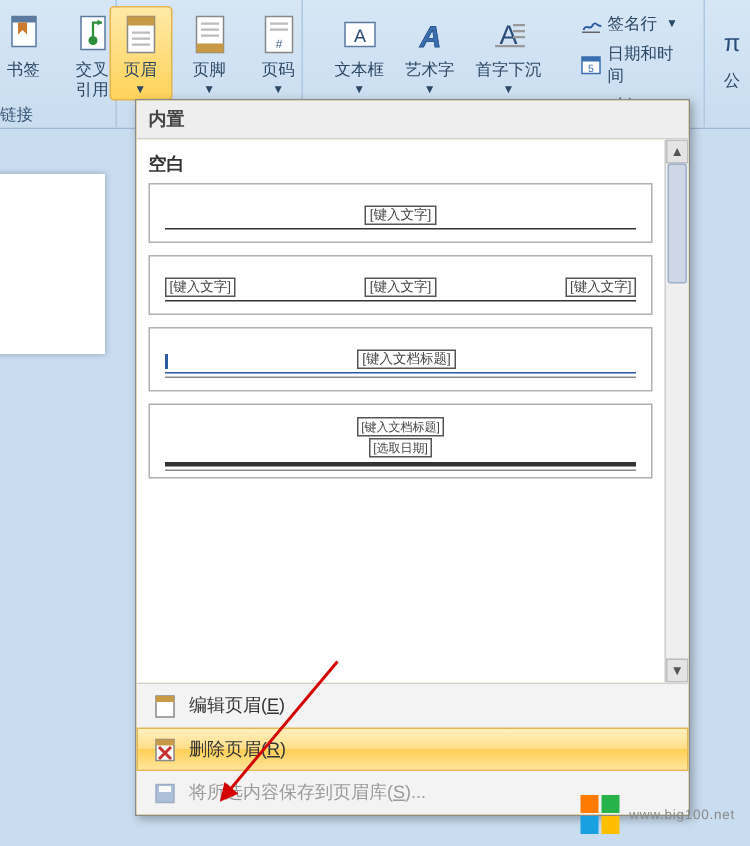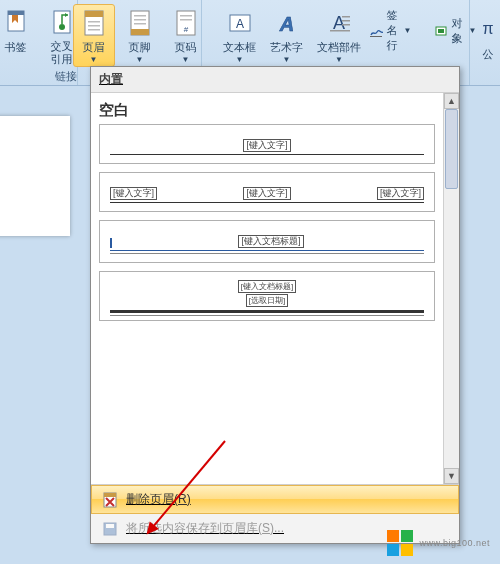--- a/index.html
+++ b/index.html
@@ -1,45 +1,45 @@
 <!DOCTYPE html>
 <html><head>
 <meta charset="utf-8">
 <style>
   * { margin: 0; padding: 0; box-sizing: border-box; font-family: "Microsoft YaHei", "SimSun", Arial, sans-serif; }
   body { width: 500px; height: 564px; background: #fff; overflow: hidden; position: relative; font-size: 12px; }
 
   .ribbon { height: 86px; background: linear-gradient(#d6e6f5, #c9ddf0); border-bottom: 1px solid #9bb7d4; display: flex; overflow: hidden; }
   .rgroup { position: relative; padding: 4px 6px 14px 6px; border-right: 1px solid #adc8e0; display: flex; flex-direction: column; align-items: center; }
-  .rgroup .label { position: absolute; bottom: 1px; left: 0; right: 0; text-align: right; font-size: 11px; color: #3b5877; }
+  .rgroup .label { position: absolute; bottom: 1px; left: 0; right: 0; text-align: left; font-size: 11px; color: #3b5877; }
   .btns { display: flex; gap: 4px; }
   .rbtn { display: flex; flex-direction: column; align-items: center; justify-content: flex-start; padding: 2px 4px 2px 4px; border: 1px solid transparent; border-radius: 3px; cursor: pointer; min-width: 34px; }
   .rbtn .iconbox { width: 32px; height: 32px; display: flex; align-items: center; justify-content: center; }
   .rbtn .caption { font-size: 11px; color: #2b4764; text-align: center; line-height: 13px; margin-top: 2px; display: flex; flex-direction: column; align-items: center; }
   .rbtn .drop { font-size: 8px; color: #2b4764; line-height: 8px; margin-top: 2px; }
   .rbtn.active { background: linear-gradient(#ffe9a6, #ffd35a); border: 1px solid #e8b44c; }
-  .smallstack { display: flex; flex-direction: row; gap: 12px; padding-top: 2px; }
+  .smallstack { display: flex; flex-direction: column; gap: 1px; padding-top: 2px; }
   .smallitem { display: flex; align-items: center; gap: 4px; font-size: 11px; color: #2b4764; padding: 1px 4px; border: 1px solid transparent; border-radius: 2px; cursor: pointer; }
   .smallitem svg { width: 14px; height: 14px; flex: none; }
   .smallitem .drop { font-size: 8px; margin-left: 2px; }
   .officebtn { width: 24px; margin-left: auto; display:flex; align-items:center; justify-content:center; }
 
   .docarea { position: absolute; top: 86px; left: 0; right: 0; bottom: 0; background: #c9ddf0; }
   .page { position: absolute; left: -180px; top: 30px; width: 250px; height: 120px; background: #fff; box-shadow: 0 0 4px rgba(0,0,0,.3); }
 
-  .gallery { position: absolute; left: 90px; top: 66px; width: 370px; bottom: 20px; background: #fde047; border: 1px solid #8a8a8a; box-shadow: 2px 2px 6px rgba(0,0,0,.3); display: flex; flex-direction: column; text-decoration: underline; }
+  .gallery { position: absolute; left: 90px; top: 66px; width: 370px; bottom: 20px; background: #fde047; border: 1px solid #8a8a8a; box-shadow: 2px 2px 6px rgba(0,0,0,.3); display: flex; flex-direction: column; }
   .gallery-header { background: #eee; padding: 4px 8px; font-size: 12px; font-weight: bold; color: #444; border-bottom: 1px solid #cfcfcf; }
   .gallery-scroll { flex: 1 1 auto; overflow: hidden; position: relative; background:#fff; }
   .gallery-inner { position:absolute; inset:0 16px 0 0; padding: 2px 8px 8px 8px; }
   .scrollbar { position:absolute; top:0; right:0; bottom:0; width:16px; background:#efefef; border-left:1px solid #cfcfcf; }
   .scrollbar .btn { height:16px; background:#e4e4e4; border:1px solid #bdbdbd; display:flex; align-items:center; justify-content:center; font-size:9px; color:#555; }
   .scrollbar .thumb { position:absolute; top:16px; left:1px; right:1px; height:80px; background:#cfd7e6; border:1px solid #9bb0cc; border-radius:2px; }
   .scrollbar .btn.bottom { position:absolute; bottom:0; left:0; right:0; }
 
-  .gitem-title { font-size: 15px; font-weight: bold; color: #333; margin: 6px 0 4px 0; }
+  .gitem-title { font-size: 12px; font-weight: bold; color: #333; margin: 6px 0 4px 0; }
   .thumb-card { border: 1px solid #b0b0b0; background: #fff; margin-bottom: 8px; padding: 14px 10px 8px 10px; display:flex; flex-direction:column; align-items:center; }
   .thumb-card.trad { padding-bottom: 4px; }
   .hline { height:1px; background:#333; width:100%; }
   .placeholder-center { font-size:9px; color:#444; border:1px solid #555; padding:0 2px; display:inline-block; line-height:11px; }
   .center-row { display:flex; justify-content:center; margin-bottom:2px; width:100%; }
   .three-row { display:flex; justify-content:space-between; width:100%; margin-bottom:2px; }
   .edge-row { display:flex; width:100%; margin-bottom:2px; align-items:flex-end; }
   .edge-row .tick { width:2px; height:10px; background:#2a5aa0; margin-right:6px; }
   .trad-stack { display:flex; flex-direction:column; align-items:center; width:100%; gap:1px; }
   .trad-stack .placeholder-center { font-size:8px; }
@@ -81,21 +81,21 @@
       </div>
       <div class="rbtn">
         <div class="iconbox">
             <svg width="28" height="28">
               <rect x="6" y="2" width="16" height="22" fill="#fff" stroke="#5a7aa0"></rect>
               <circle cx="14" cy="18" r="3" fill="#2e8f3a"></circle>
               <path d="M14 15 L14 6 L20 6" stroke="#2e8f3a" stroke-width="1.5" fill="none"></path>
               <path d="M20 6 l-3 -2 v4 z" fill="#2e8f3a"></path>
             </svg>
           </div>
-        <span class="caption" style="white-space:pre-line;font-family:Liberation Mono, monospace;">交叉
+        <span class="caption" style="white-space:pre-line;">交叉
 引用</span>
       </div>
     </div>
     <div class="label">链接</div>
   </div>
 
   <div class="rgroup" style="width:124px;">
     <div class="btns">
       <div class="rbtn active">
         <div class="iconbox">
@@ -162,35 +162,43 @@
       <div class="rbtn">
         <div class="iconbox">
             <svg width="28" height="28">
               <text x="8" y="20" font-size="18" fill="#2a4a78" font-family="serif">A</text>
               <rect x="17" y="7" width="8" height="1.5" fill="#999"></rect>
               <rect x="17" y="11" width="8" height="1.5" fill="#999"></rect>
               <rect x="17" y="15" width="8" height="1.5" fill="#999"></rect>
               <rect x="5" y="21" width="20" height="1.5" fill="#999"></rect>
             </svg>
           </div>
-        <span class="caption">文档部件</span>
+        <span class="caption">首字下沉</span>
         <span class="drop">▼</span>
       </div>
     </div>
   </div>
 
   <div class="rgroup" style="border-left:none;padding-left:0;width:88px;">
     <div class="smallstack">
       <div class="smallitem">
         <svg>
             <path d="M2 11 C4 6 6 12 8 8 C10 4 12 10 14 8" stroke="#2a5aa0" fill="none" stroke-width="1.3"></path>
             <rect x="1" y="12" width="12" height="1" fill="#666"></rect>
           </svg>
         <span>签名行</span>
           <span class="drop">▼</span>
+      </div>
+      <div class="smallitem">
+        <svg>
+            <rect x="1" y="2" width="12" height="11" fill="#fff" stroke="#3a6fb0"></rect>
+            <rect x="1" y="2" width="12" height="3" fill="#3a6fb0"></rect>
+            <text x="7" y="12" font-size="7" text-anchor="middle" fill="#3a6fb0">5</text>
+          </svg>
+        <span>日期和时间</span>
       </div>
       <div class="smallitem">
         <svg>
             <rect x="2" y="3" width="10" height="8" fill="#fff" stroke="#2e8f3a"></rect>
             <rect x="4" y="5" width="6" height="4" fill="#2e8f3a"></rect>
           </svg>
         <span>对象</span>
           <span class="drop">▼</span>
       </div>
     </div>
@@ -259,20 +267,27 @@
     </div>
 
     <div class="scrollbar">
       <div class="btn">▲</div>
       <div class="thumb"></div>
       <div class="btn bottom">▼</div>
     </div>
   </div>
 
   <div class="gallery-footer">
+    <div class="menuitem">
+      <svg>
+          <rect x="2" y="1" width="12" height="14" fill="#fff" stroke="#888"></rect>
+          <rect x="2" y="1" width="12" height="4" fill="#c99a45"></rect>
+        </svg>
+      <span><span>编辑页眉</span>(<span class="underline-accel">E</span>)</span>
+    </div>
     <div class="menuitem highlight">
       <svg>
           <rect x="2" y="1" width="12" height="14" fill="#fff" stroke="#888"></rect>
           <rect x="2" y="1" width="12" height="4" fill="#c99a45"></rect>
           <path d="M4 6 L12 14 M12 6 L4 14" stroke="#c43030" stroke-width="2"></path>
         </svg>
       <span><span>删除页眉</span>(<span class="underline-accel">R</span>)</span>
     </div>
     <div class="menuitem disabled">
       <svg style="opacity:.5;">

